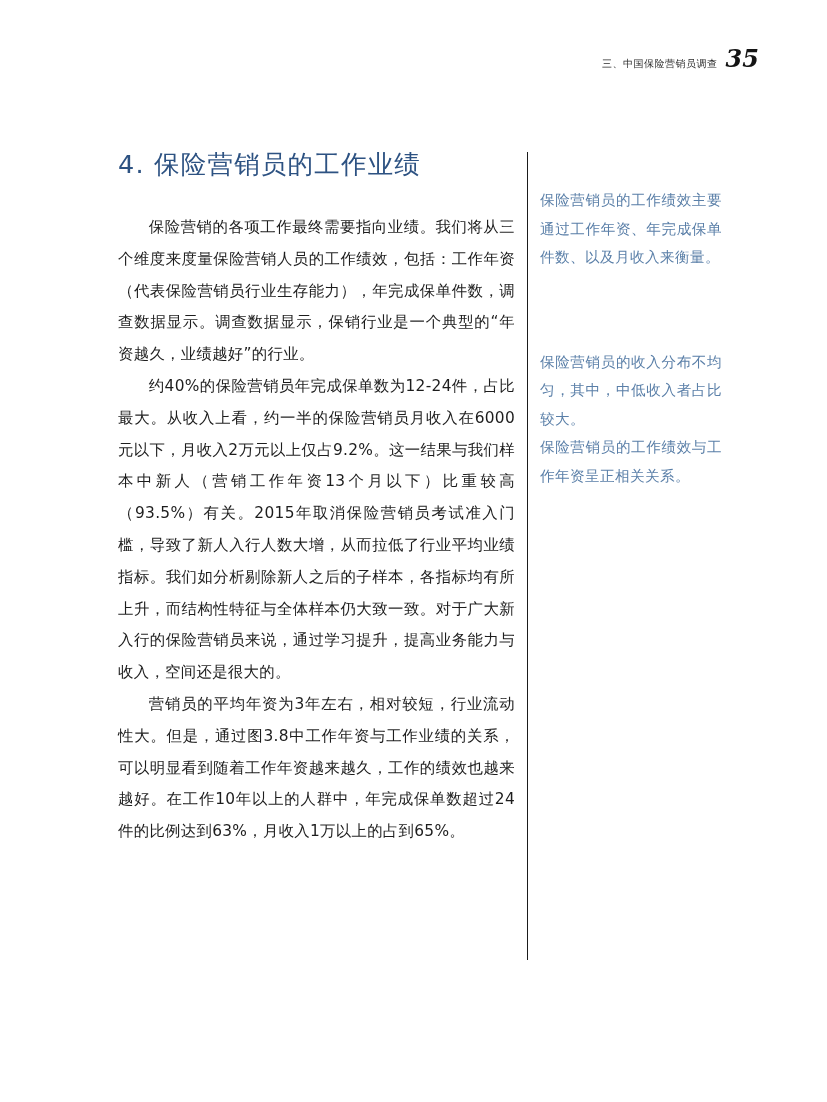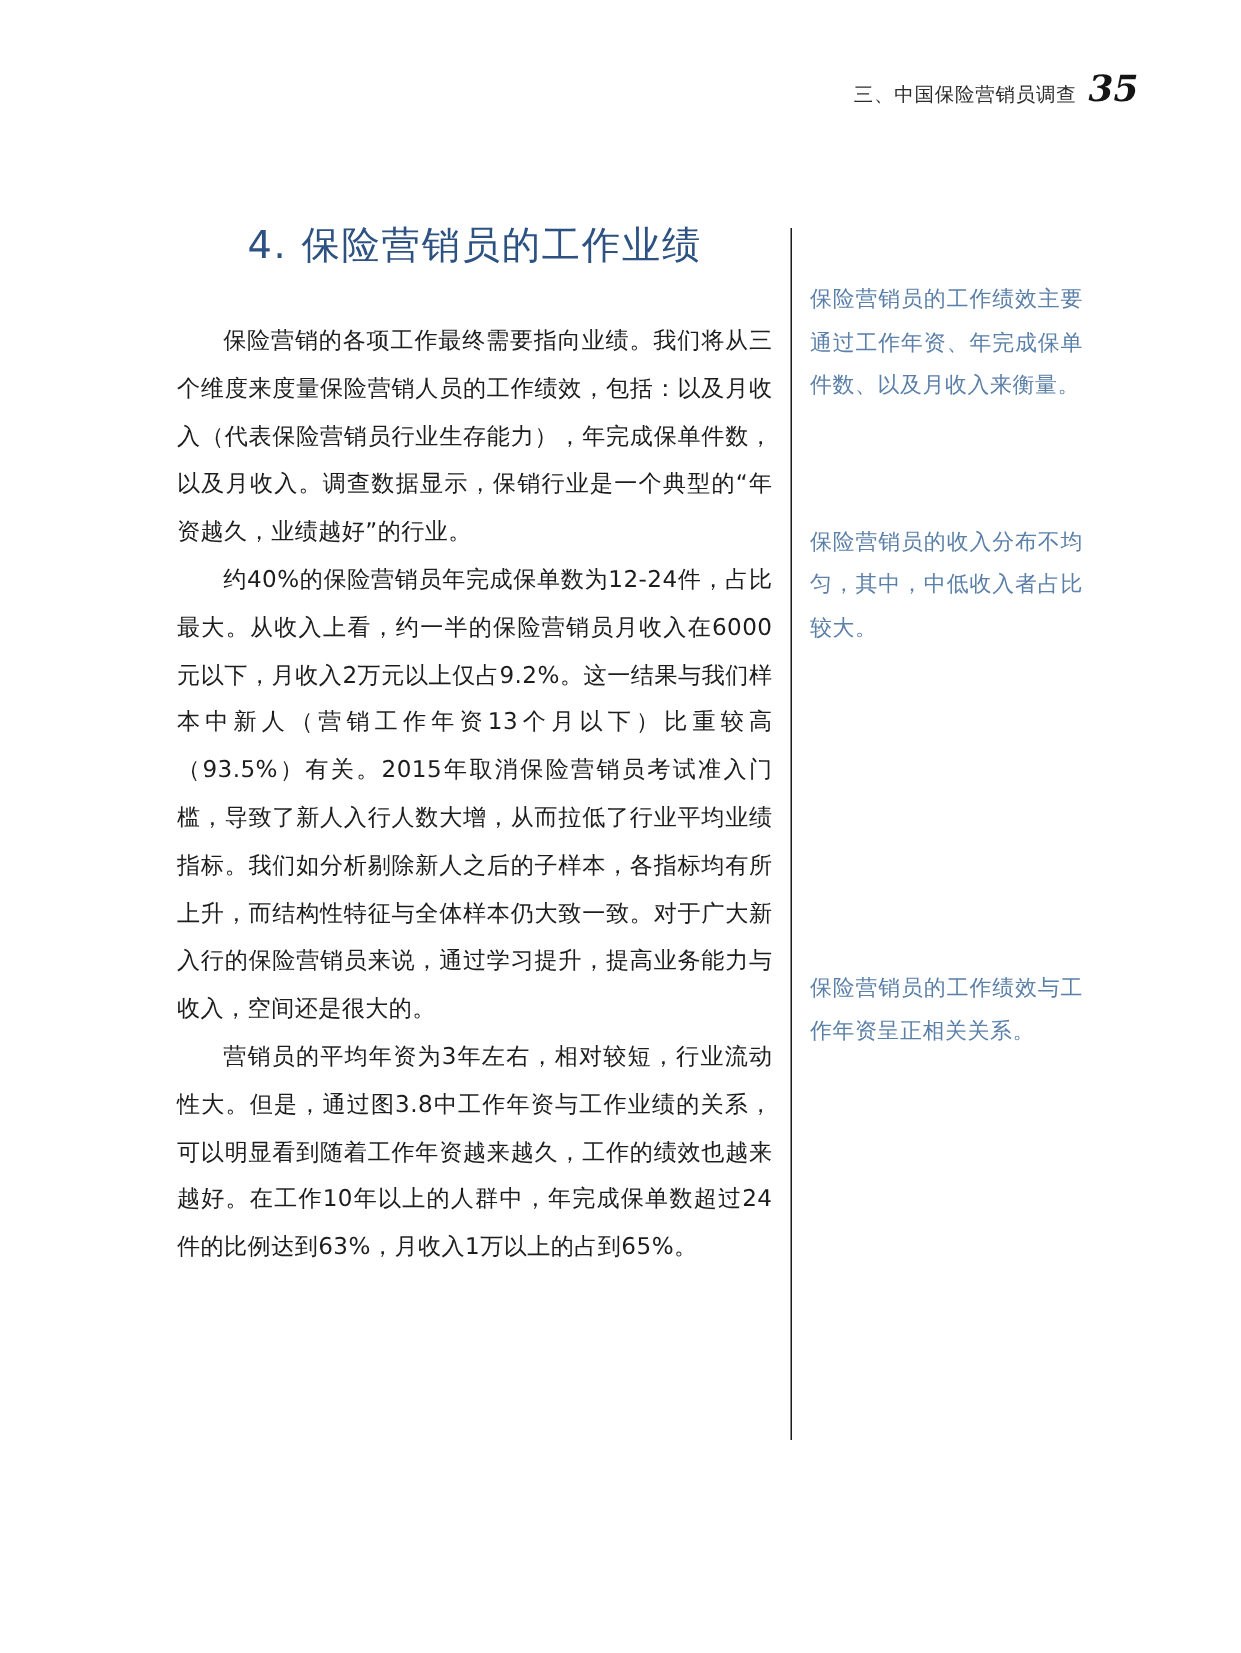--- a/index.html
+++ b/index.html
@@ -27,21 +27,21 @@
     position: absolute;
     top: 44px;
     right: 68px;
     display: flex;
     align-items: baseline;
     gap: 8px;
     white-space: nowrap;
   }
   .running-head .rh-text {
     font-family: "DejaVu Sans", "Liberation Sans", sans-serif;
-    font-size: 13px;
+    font-size: 10px;
     color: #2b2b2b;
     letter-spacing: 0.5px;
   }
   .running-head .rh-page {
     font-family: "DejaVu Serif", "Liberation Serif", serif;
     font-size: 24px;
     font-weight: bold;
     font-style: italic;
     color: #141414;
     letter-spacing: 0px;
@@ -67,21 +67,20 @@
 
   .section-title {
     font-family: "DejaVu Sans", "Liberation Sans", sans-serif;
     font-size: 25.5px;
     font-weight: normal;
     color: #2d5282;
     letter-spacing: 1.2px;
     margin: 0 0 34px 0;
     line-height: 1.1;
     white-space: nowrap;
-    text-align: center;
   }
 
   .body-p {
     font-family: "DejaVu Sans", "Liberation Sans", sans-serif;
     font-size: 15.4px;
     line-height: 31.8px;
     color: #1d1d1d;
     margin: 0;
     text-align: justify;
     text-justify: inter-ideograph;
@@ -104,37 +103,37 @@
     font-size: 14.6px;
     line-height: 28.5px;
     color: #5a7fa8;
     text-align: justify;
     text-justify: inter-ideograph;
     letter-spacing: 0.4px;
     margin: 0;
   }
   .note-1 { margin-top: 36px; }
   .note-2 { margin-top: 76px; }
-  .note-3 { margin-top: 212px; }
+  .note-3 { }
 </style>
 </head>
 <body>
 
 <div class="page">
 
   <div class="running-head">
     <span class="rh-text">三、中国保险营销员调查</span>
     <span class="rh-page">35</span>
   </div>
 
   <div class="col-divider"></div>
 
   <div class="main-col">
     <h1 class="section-title">4. 保险营销员的工作业绩</h1>
-    <p class="body-p">保险营销的各项工作最终需要指向业绩。我们将从三个维度来度量保险营销人员的工作绩效，包括：以及月收入（代表保险营销员行业生存能力），年完成保单件数，以及月收入。调查数据显示，保销行业是一个典型的“年资越久，业绩越好”的行业。</p>
+    <p class="body-p">保险营销的各项工作最终需要指向业绩。我们将从三个维度来度量保险营销人员的工作绩效，包括：工作年资（代表保险营销员行业生存能力），年完成保单件数，调查数据显示。调查数据显示，保销行业是一个典型的“年资越久，业绩越好”的行业。</p>
     <p class="body-p">约40%的保险营销员年完成保单数为12-24件，占比最大。从收入上看，约一半的保险营销员月收入在6000元以下，月收入2万元以上仅占9.2%。这一结果与我们样本中新人（营销工作年资13个月以下）比重较高（93.5%）有关。2015年取消保险营销员考试准入门槛，导致了新人入行人数大增，从而拉低了行业平均业绩指标。我们如分析剔除新人之后的子样本，各指标均有所上升，而结构性特征与全体样本仍大致一致。对于广大新入行的保险营销员来说，通过学习提升，提高业务能力与收入，空间还是很大的。</p>
     <p class="body-p">营销员的平均年资为3年左右，相对较短，行业流动性大。但是，通过图3.8中工作年资与工作业绩的关系，可以明显看到随着工作年资越来越久，工作的绩效也越来越好。在工作10年以上的人群中，年完成保单数超过24件的比例达到63%，月收入1万以上的占到65%。</p>
   </div>
 
   <div class="notes-col">
     <p class="note note-1">保险营销员的工作绩效主要通过工作年资、年完成保单件数、以及月收入来衡量。</p>
     <p class="note note-2">保险营销员的收入分布不均匀，其中，中低收入者占比较大。</p>
     <p class="note note-3">保险营销员的工作绩效与工作年资呈正相关关系。</p>
   </div>
 

